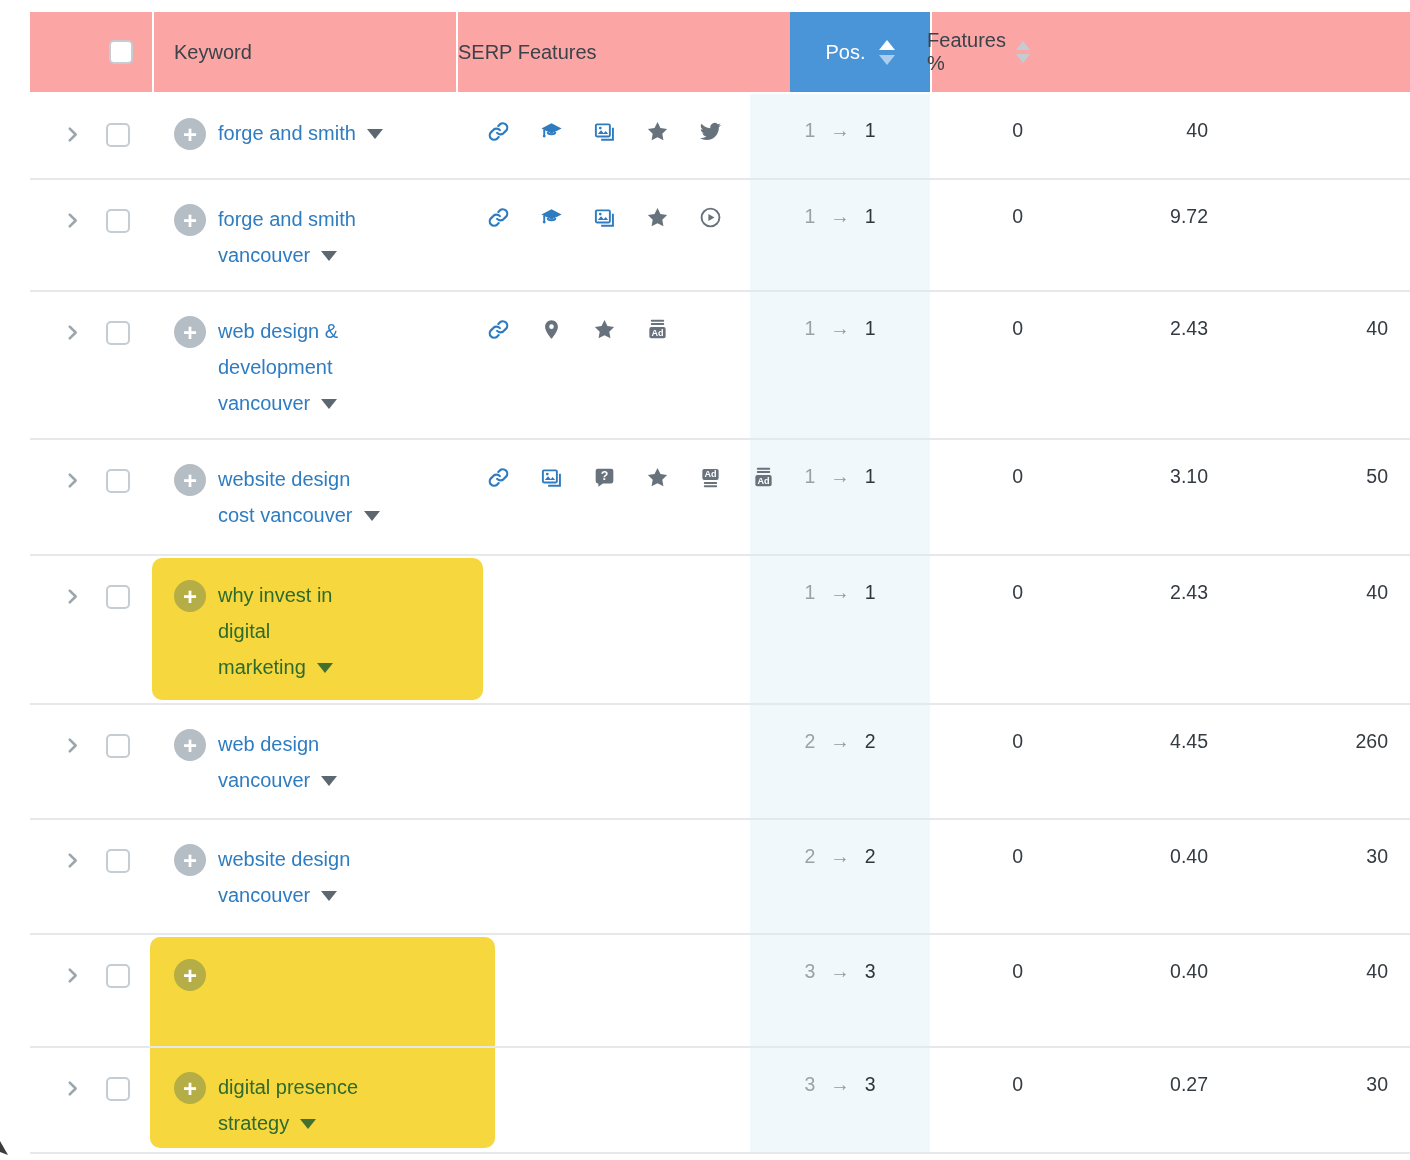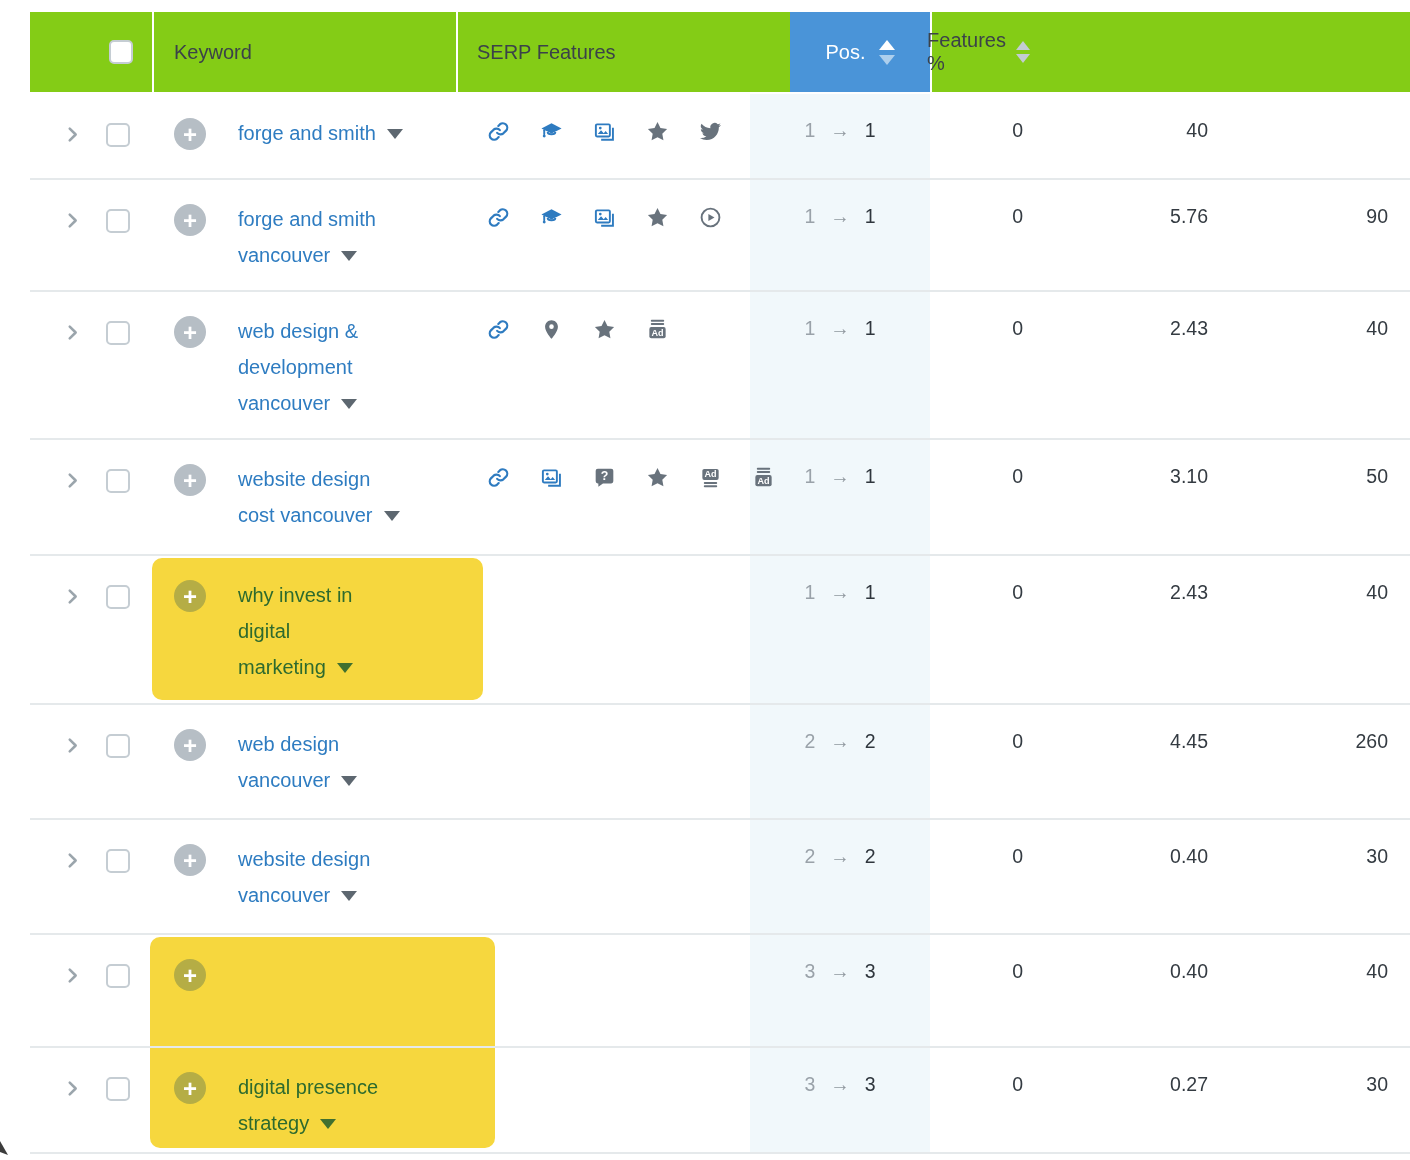--- a/index.html
+++ b/index.html
@@ -5,27 +5,27 @@
   * { margin:0; padding:0; box-sizing:border-box; }
   html,body { background:#fff; }
   body { font-family:"Liberation Sans", sans-serif; }
   .page { position:relative; width:1410px; height:1160px; background:#fff; overflow:hidden; }
 
   
   .pos-col-tint { position:absolute; left:750px; top:94px; width:180px; height:1060px; background:#f1f8fb; }
 
   
   .thead { position:absolute; left:30px; top:12px; width:1380px; height:80px;
-           background:#84cc16; display:grid;
+           background:#fca5a5; display:grid;
            grid-template-columns:122px 304px 294px 180px 115px 185px 180px;
            font-size:20px; color:#3b4249; }
   .th { display:flex; align-items:center; }
   .th.h-expand { padding-left:79px; }
   .th.h-keyword { padding-left:20px; border-left:2px solid #fff; }
-  .th.h-serp { padding-left:19px; border-left:2px solid #fff; }
+  .th.h-serp { border-left:2px solid #fff; }
   .th.h-pos { background:#4a94d8; color:#fff; justify-content:center;margin-left:40px; }
   .th.h-num { justify-content:flex-end; padding-right:15px; }
   .th.h-traffic, .th.h-volume { border-left:2px solid #fff; }
 
   .sort { display:flex; flex-direction:column; gap:4px; margin-left:10px; }
   .tri { width:0; height:0; border-left:7px solid transparent; border-right:7px solid transparent; }
   .tri.up { border-bottom:9px solid #c3ccd3; }
   .tri.down { border-top:9px solid #c3ccd3; }
   .h-pos .sort { margin-left:13px; gap:5px; }
   .h-pos .tri { border-left-width:8px; border-right-width:8px; }
@@ -44,21 +44,21 @@
   .c-expand { padding:26px 0 0 33px; display:flex; gap:24px; align-items:flex-start; }
   .chev { width:19px; height:19px; margin-top:5px; color:#9ba5ac; }
   .chev svg { width:100%; height:100%; display:block; }
   .c-expand .checkbox { margin-top:3px; }
 
   .c-keyword { padding:20px 0 0 22px; display:flex; align-items:flex-start; }
   .plus-btn { flex:0 0 32px; width:32px; height:32px; margin-top:4px; border-radius:50%;
               background:#b6bec5; color:#fff; font-size:24px; font-weight:bold;
               line-height:31px; text-align:center; position:relative; z-index:1;
               border:none; cursor:pointer; font-family:"Liberation Sans", sans-serif; }
-  .kw-text { margin-left:32px; position:relative; z-index:1; padding-top:1px; }
+  .kw-text { margin-left:12px; position:relative; z-index:1; padding-top:1px; }
   .kw-link { color:#2e7cc1; font-size:20px; line-height:36px; white-space:pre-line;
              text-decoration:none; cursor:pointer; }
   .caret { display:inline-block; margin-left:11px; margin-bottom:1px;
            border-left:8px solid transparent; border-right:8px solid transparent;
            border-top:10px solid #5d6770; cursor:pointer; }
 
   .c-serp { padding:26px 0 0 31px; display:flex; gap:30px; }
   .serp-icon { width:23px; height:23px; flex:0 0 23px; }
   .serp-icon svg { width:100%; height:100%; display:block; }
   .serp-icon.blue { color:#2e7bc0; }
@@ -223,22 +223,21 @@
               <path d="M9.8 8.3v7.4l6.4-3.7z" fill="currentColor" stroke="none"></path>
             </svg>
           </span>
         </div>
       <div class="cell c-pos">
         <span class="pos-old">1</span>
         <span class="pos-arrow">→</span>
         <span class="pos-new">1</span>
       </div>
       <div class="cell c-num c-diff">0</div>
-      <div class="cell c-num c-traffic">5.76</div>
-      <div class="cell c-num c-volume">90</div>
+      <div class="cell c-num c-traffic">9.72</div>
     </div>
       <div class="row" style="height: 148px;">
       <div class="cell c-expand">
         <span class="chev">
           <svg viewBox="0 0 24 24" fill="none" stroke="currentColor" stroke-width="3.2" stroke-linecap="round" stroke-linejoin="round">
               <polyline points="8.5 4.5 16 12 8.5 19.5"></polyline>
             </svg>
         </span>
         <span class="checkbox"></span>
       </div>

